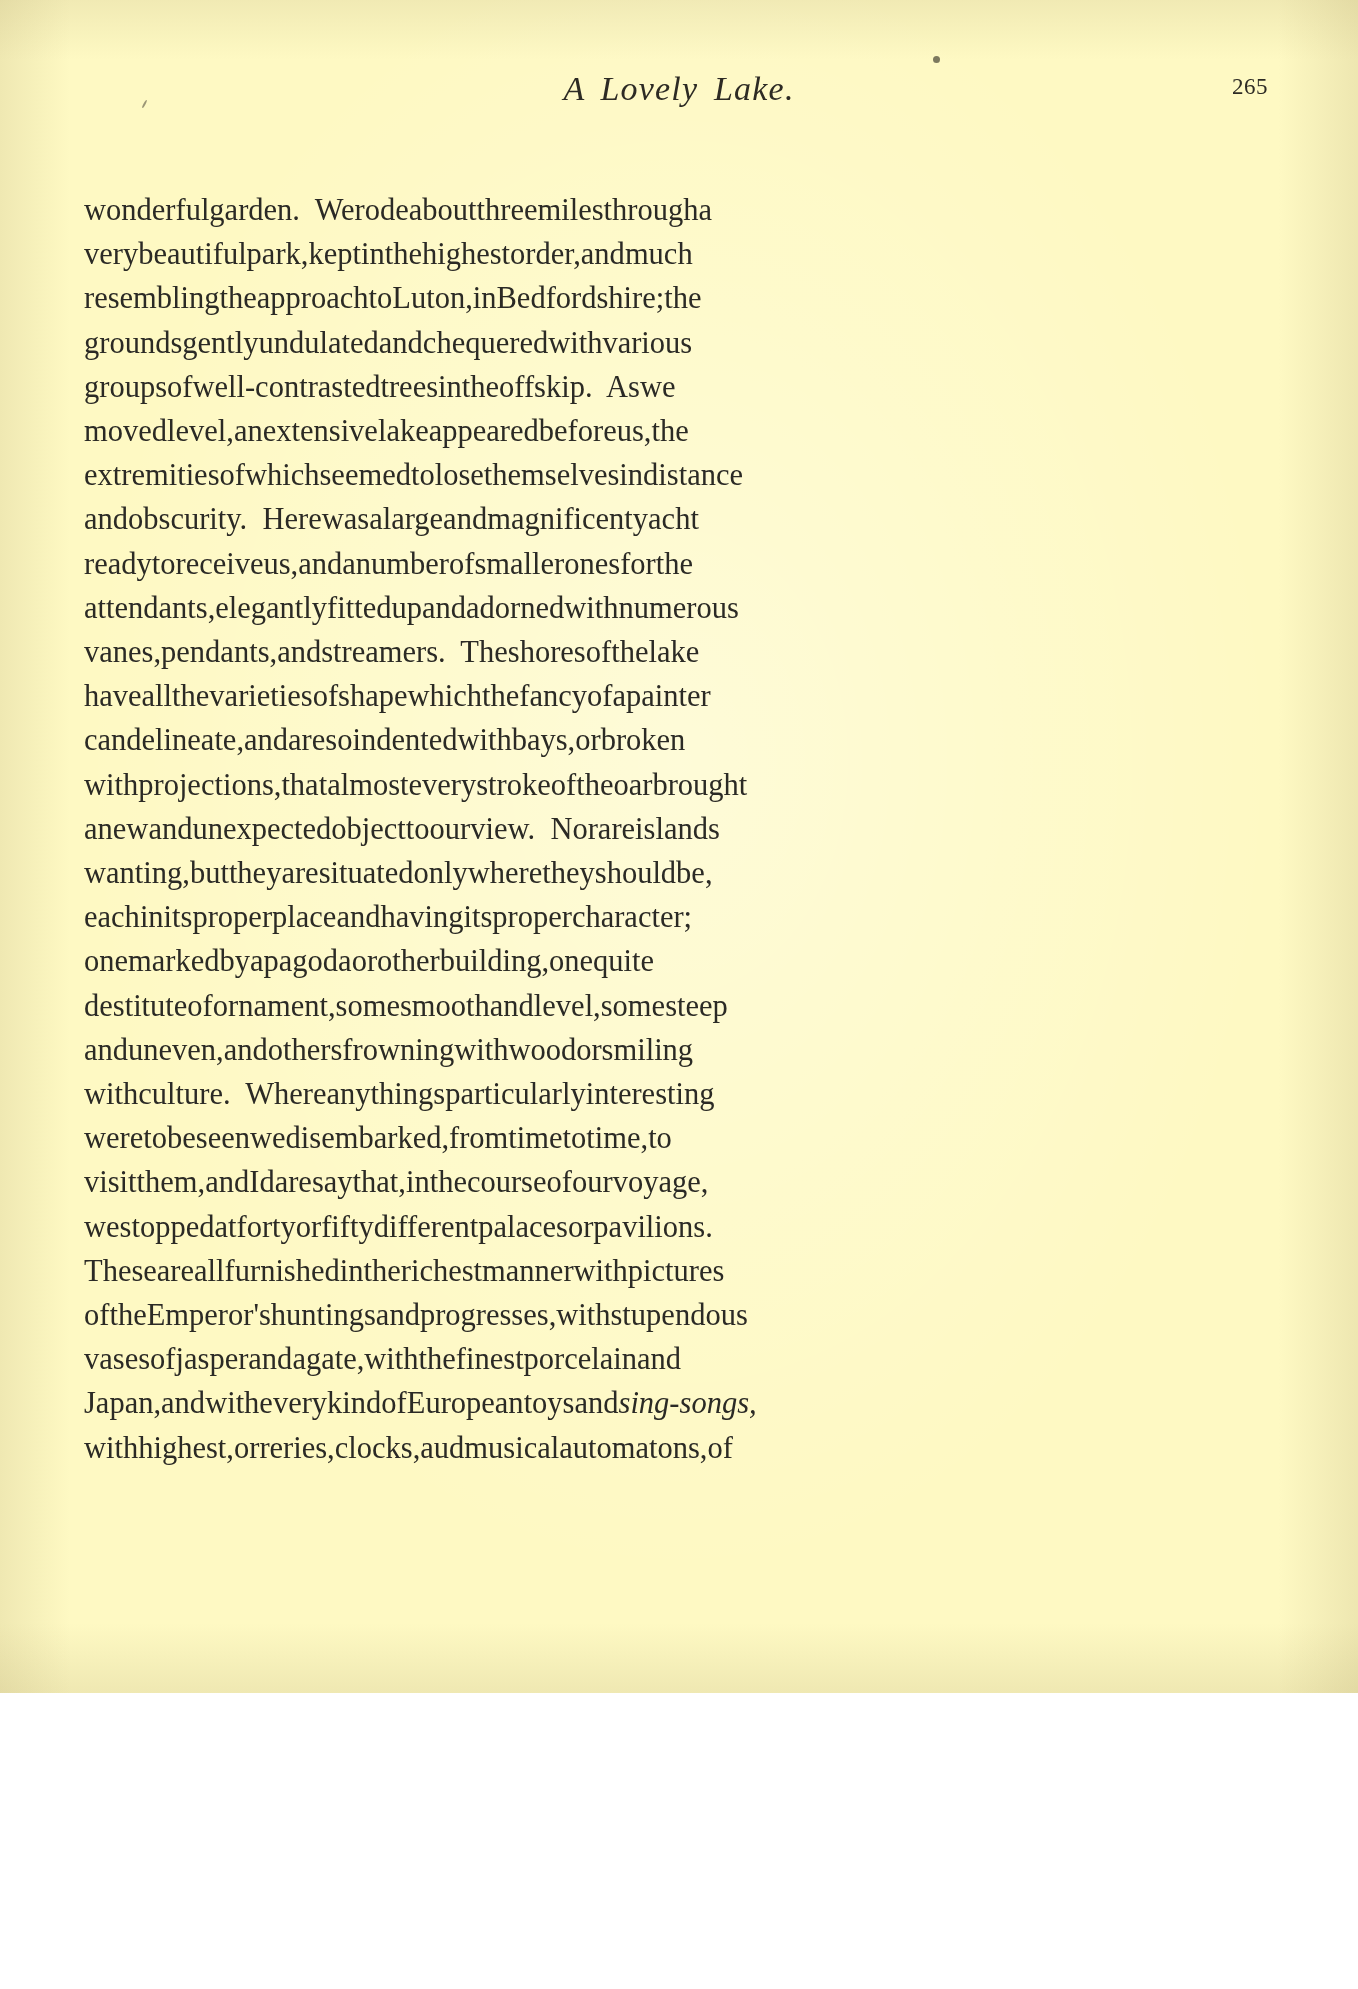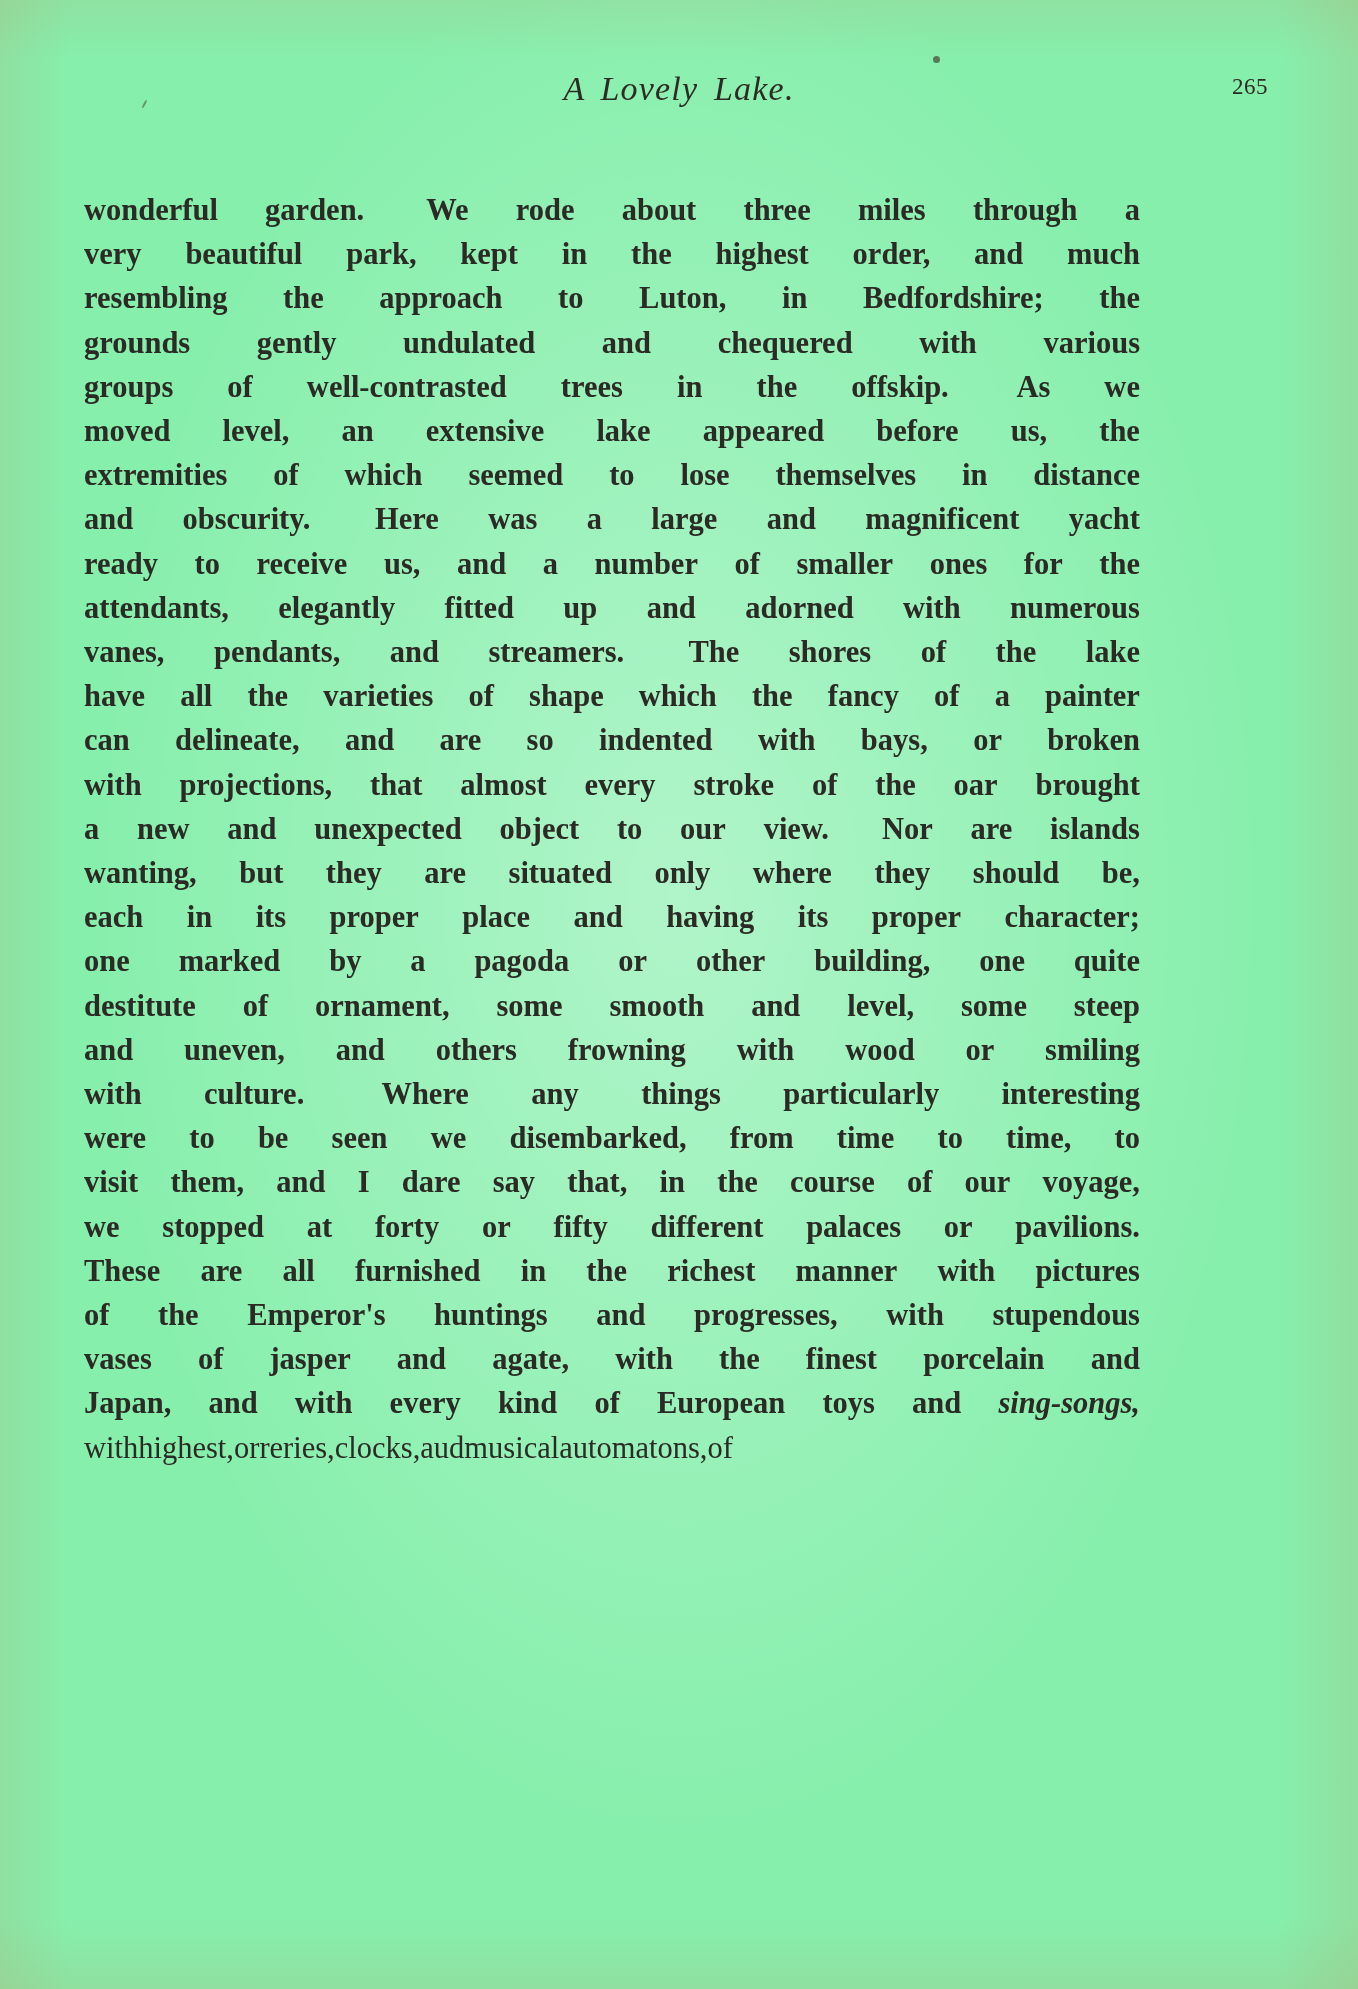--- a/index.html
+++ b/index.html
@@ -3,22 +3,22 @@
 <meta charset="utf-8">
 <style>
   html, body {
     margin: 0;
     padding: 0;
     background: #ffffff;
   }
   .page {
     position: relative;
     width: 1358px;
-    height: 1989px;
-    background: #86efac;
+    height: 1693px;
+    background: #fef9c3;
     overflow: hidden;
     font-family: "Liberation Serif", serif;
     color: #2b2a25;
   }
   
   .page::before {
     content: "";
     position: absolute;
     inset: 0;
     pointer-events: none;
@@ -74,22 +74,20 @@
   }
   .line {
     display: flex;
     font-size: 30.5px;
     line-height: 44.2px;
     white-space: pre;
     color: #2b2a25;
   }
   
   .line.just {
-    justify-content: space-between;
-    font-weight: bold;
   }
   .line.last {
     justify-content: flex-start;
   }
   .line .w { white-space: pre; }
   .line .w.it { font-style: italic; }
 </style>
 </head>
 <body>
 

